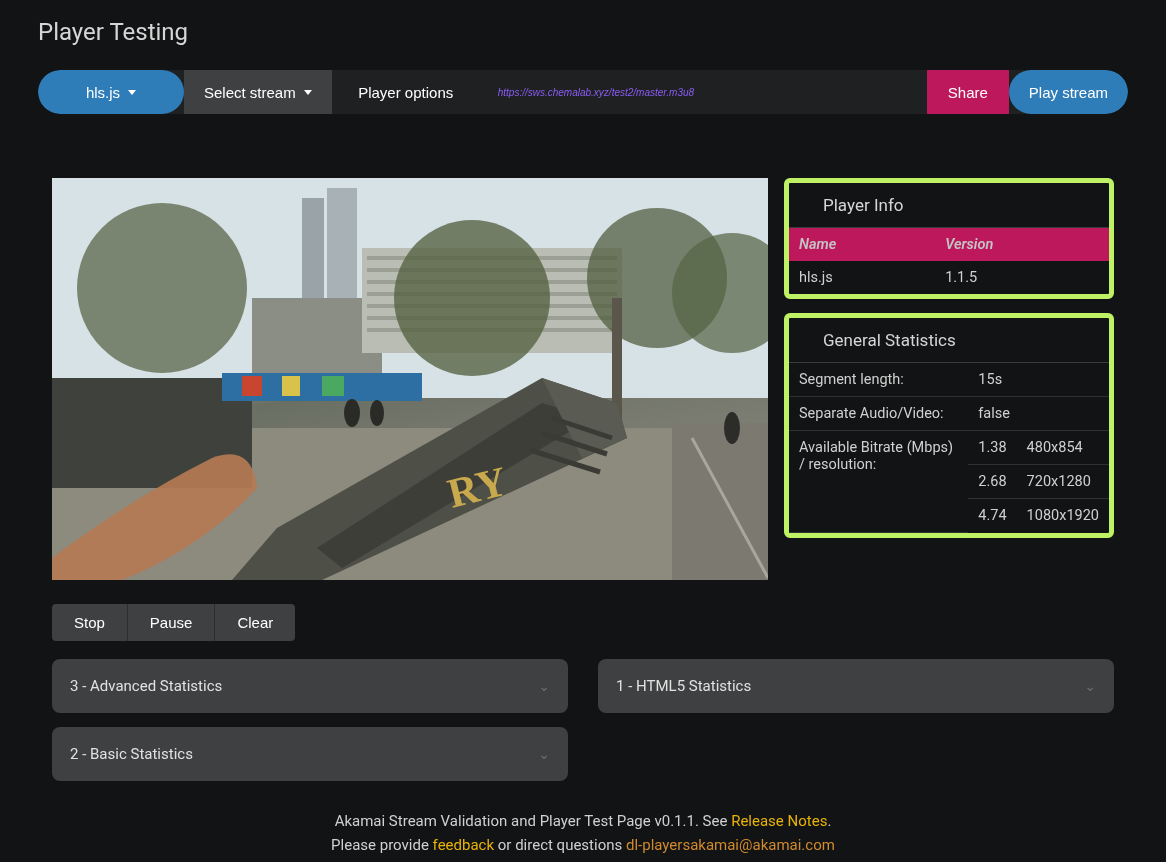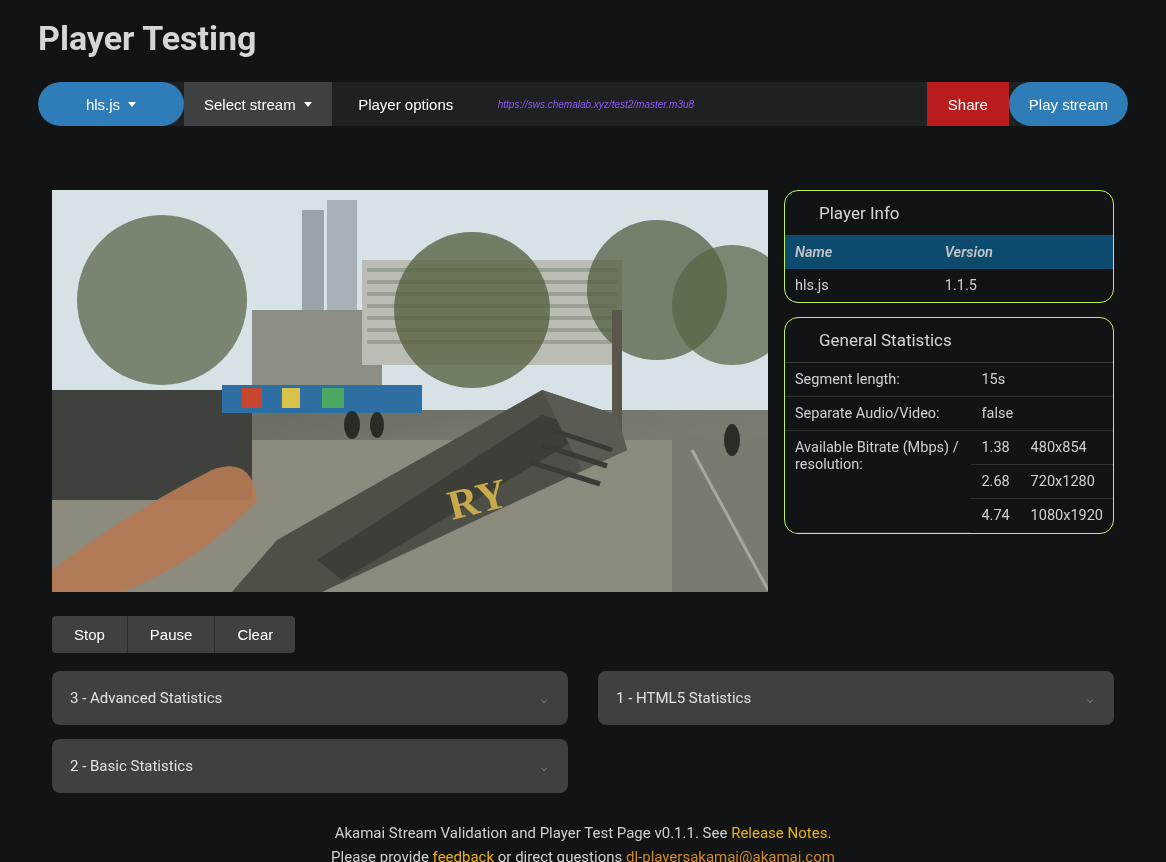--- a/index.html
+++ b/index.html
@@ -7,22 +7,22 @@
     background: #121314;
     color: #d6d6d6;
     font-family: -apple-system, BlinkMacSystemFont, "Segoe UI", Roboto, sans-serif;
     font-size: 15px;
     width: 1166px;
     min-height: 862px;
     padding: 10px 0 25px 0;
   }
   .container { padding: 0 38px; }
   h1 {
-    font-weight: 700;
-    font-size: 34px;
+    font-weight: 400;
+    font-size: 24px;
     color: #d6d6d6;
     margin: 8px 0 24px 0;
   }
 
   
   .toolbar {
     display: flex;
     align-items: stretch;
     background: #1f2021;
     border-radius: 22px;
@@ -58,21 +58,21 @@
     flex: 1;
     border: none;
     background: #1f2021;
     color: #8b5cf6;
     font-size: 10px;
     padding: 0 18px;
     outline: none;
     font-style: italic;
   }
   .tbtn.share {
-    background: #b91c1c;
+    background: #be185d;
     min-width: 82px;
   }
   .caret {
     display: inline-block;
     width: 0; height: 0;
     border-left: 4px solid transparent;
     border-right: 4px solid transparent;
     border-top: 5px solid #fff;
     margin-left: 2px;
   }
@@ -99,43 +99,43 @@
     width: 716px;
     height: 402px;
     background: linear-gradient(170deg, #c3d1d8 0%, #b5c5c8 35%, #6a6f63 50%, #7d7e73 70%, #8e8a7f 100%);
     position: relative;
     overflow: hidden;
   }
   .video-box svg { position: absolute; top: 0; left: 0; }
 
   
   .panel {
-    border: 1px solid #bef264;
-    border-radius: 14px;
+    border: 5px solid #bef264;
+    border-radius: 6px;
     overflow: hidden;
   }
   .panel-header {
     padding: 12px 34px;
     font-size: 17px;
     color: #d6d6d6;
     border-bottom: 1px solid #3a3d3f;
   }
   .tbl {
     width: 100%;
     border-collapse: collapse;
   }
   .tbl th, .tbl td {
     text-align: left;
     padding: 8px 10px;
     font-size: 14.5px;
     color: #d0d0d0;
     vertical-align: top;
   }
   .tbl th {
-    background: #0c4a6e;
+    background: #be185d;
     font-style: italic;
     font-weight: 600;
     color: #c4c4c4;
   }
   .tbl tr:not(:last-child) td { border-bottom: 1px solid #2e3132; }
   .tbl th:not(:last-child), .tbl td:not(:last-child) { }
   .stats-row td { border-bottom: 1px solid #2e3132; }
 
   
   .ctrl-group {

